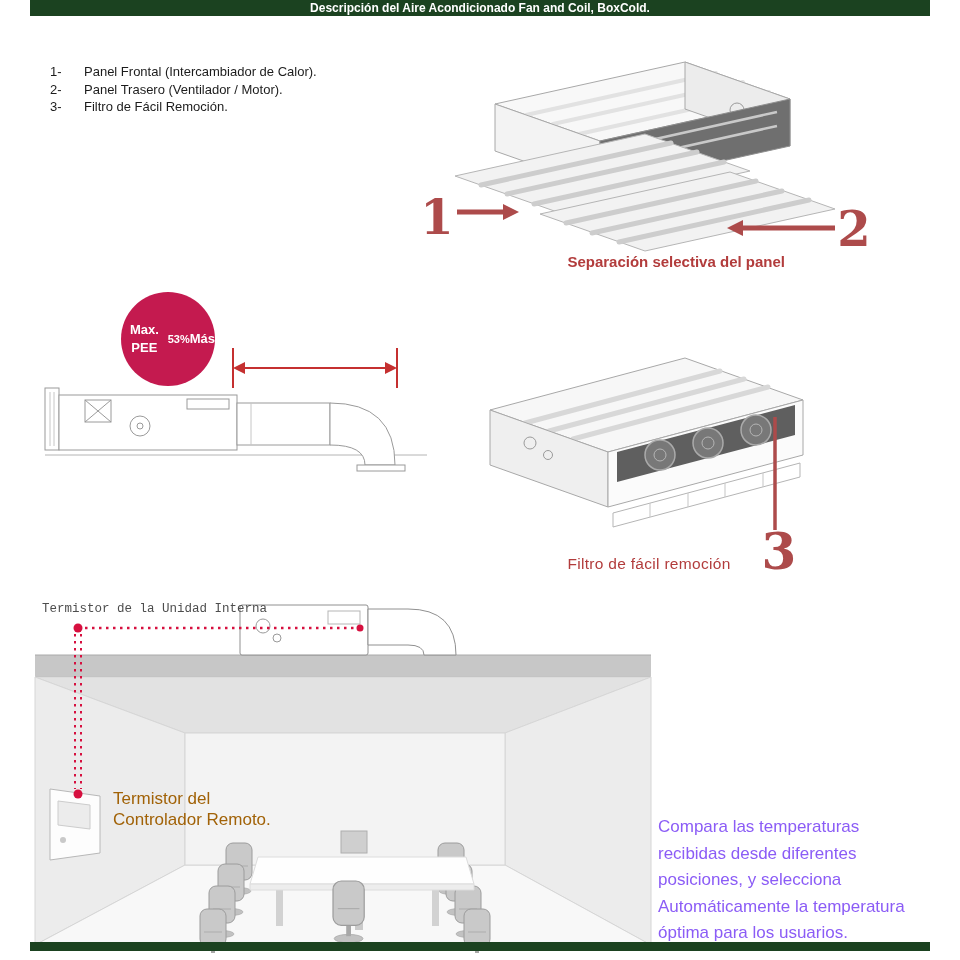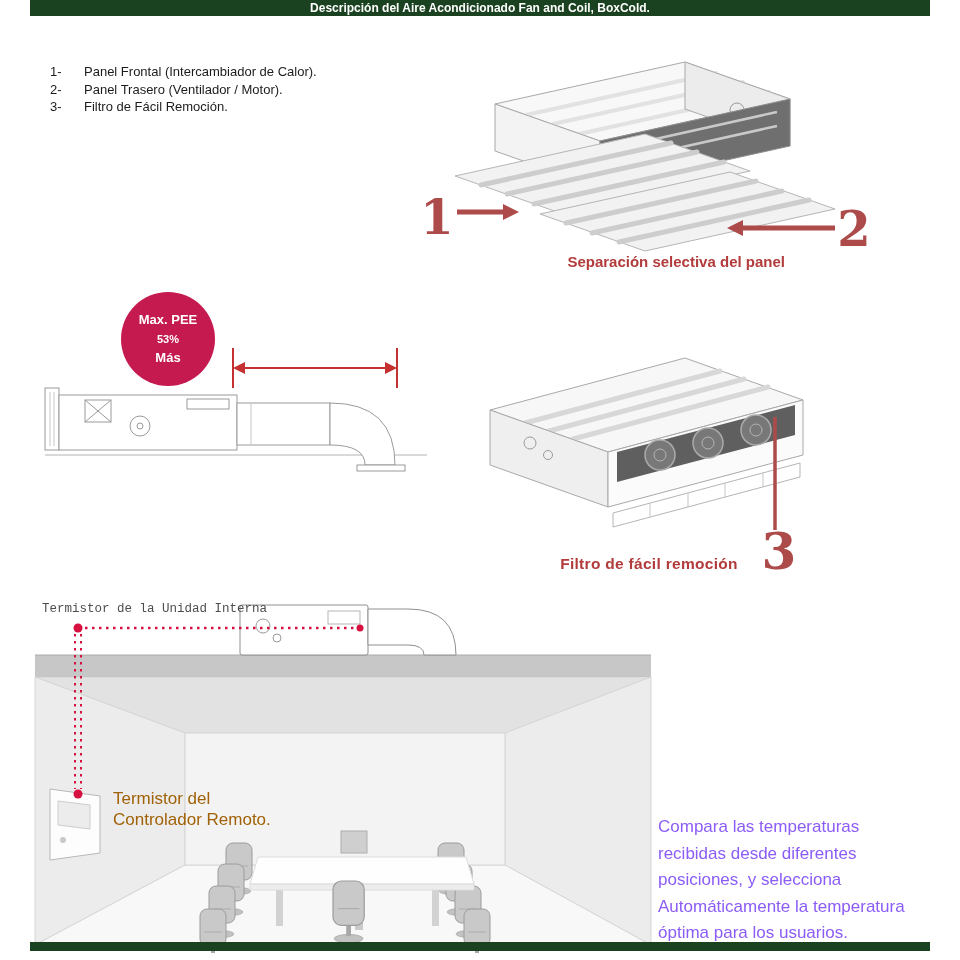--- a/index.html
+++ b/index.html
@@ -8,26 +8,26 @@
   #header-bar{left:30px;top:0;width:900px;height:16px;background:var(--header-green,#1b4220);
     color:#fff;font-size:12px;font-weight:bold;text-align:center;line-height:16px;}
   #footer-bar{left:30px;top:942px;width:900px;height:9px;background:var(--header-green,#1b4220);}
   #parts-list{left:50px;top:63px;font-size:13px;color:#1c1c1c;}
   .part{display:flex;line-height:17.5px;}
   .pnum{width:34px;}
   #panel-svg{left:405px;top:46px;}
   #panel-caption{left:515px;top:253px;width:270px;text-align:right;font-size:15px;font-weight:bold;
     color:var(--caption-red,#b23c3c);}
   #badge{left:121px;top:292px;width:94px;height:94px;border-radius:50%;background:var(--badge-pink,#c41a4f);
-    color:#fff;display:flex;flex-direction:column;align-items:center;justify-content:center;text-align:center;}
+    color:#fff;display:flex;flex-direction:row;align-items:center;justify-content:center;text-align:center;}
   #badge .b1,#badge .b3{font-size:13px;font-weight:bold;line-height:18px;}
   #badge .b2{font-size:11px;font-weight:bold;line-height:20px;}
   #sideview-svg{left:35px;top:340px;}
   #filter-svg{left:455px;top:325px;}
-  #filter-caption{left:538px;top:555px;width:222px;text-align:center;font-size:15.5px;font-weight:bold;
+  #filter-caption{left:538px;top:555px;width:222px;text-align:center;font-size:15.5px;font-weight:normal;
     letter-spacing:.3px;color:var(--caption-red,#b23c3c);}
   #callout-3{left:756px;top:524px;width:46px;text-align:center;font-family:"DejaVu Serif",serif;
     font-weight:bold;font-size:50px;line-height:56px;color:var(--callout-red,#ad4b4b);}
   #room-svg{left:30px;top:593px;}
   #label-unit-thermistor{left:42px;top:602px;font-size:12.5px;color:#4d4d4d;font-family:Liberation Mono, monospace;}
   #label-remote{left:113px;top:788px;font-size:17px;color:#a16207;line-height:21px;}
   #description{left:658px;top:814px;width:280px;font-size:17px;color:#8b5cf6;line-height:26.5px;}
   .callout-num{font-family:"DejaVu Serif",serif;font-weight:bold;font-size:48px;
     fill:var(--callout-red,#ad4b4b);text-anchor:middle;}
 </style>

